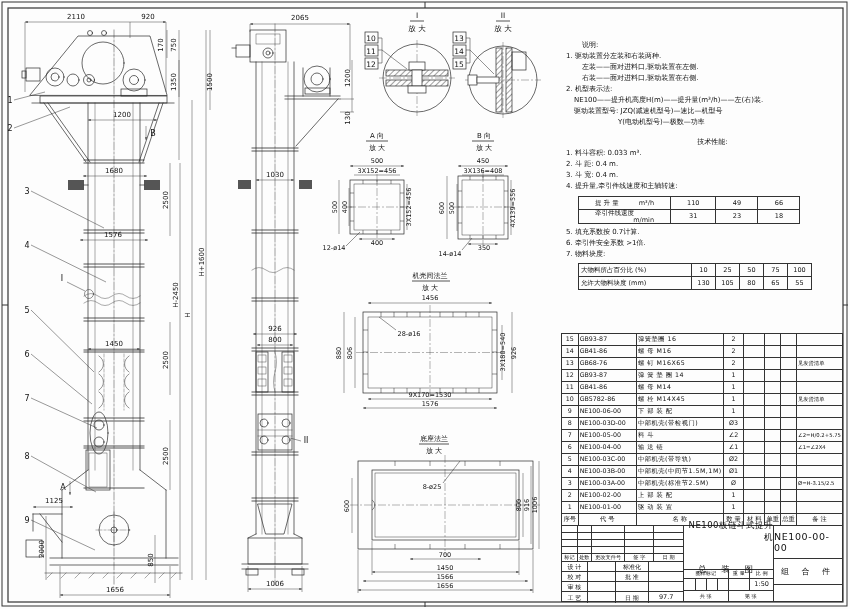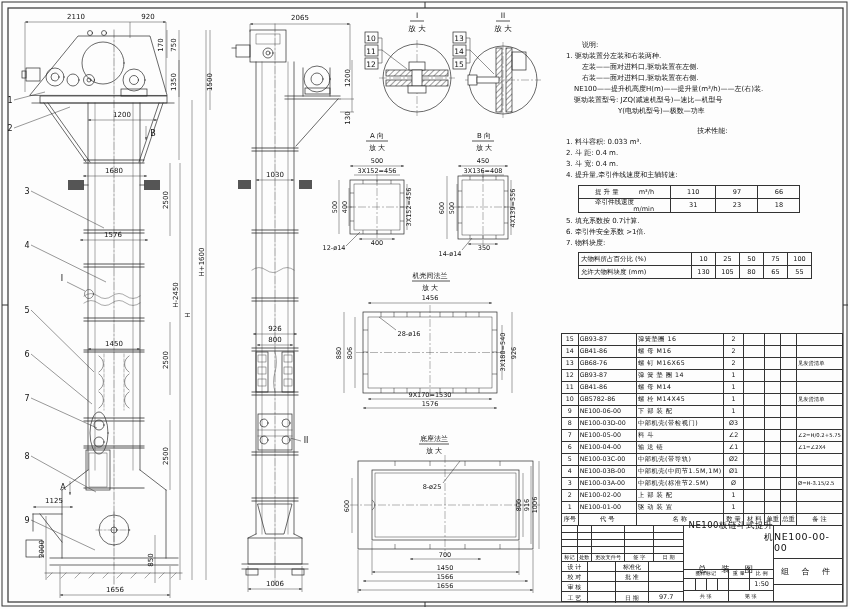--- a/index.html
+++ b/index.html
@@ -464,20 +464,21 @@
     <text x="445" y="579">1566</text>
     <text x="445" y="588">1656</text>
   </g>
 </svg>
 
 <div class="abs notes">
   <div class="hd">说明:</div>
   <div>1. 驱动装置分左装和右装两种.</div>
   <div class="ind2">左装——面对进料口,驱动装置在左侧.</div>
   <div class="ind2">右装——面对进料口,驱动装置在右侧.</div>
+  <div>2. 机型表示法:</div>
   <div class="ind1">NE100——提升机高度H(m)——提升量(m³/h)——左(右)装.</div>
   <div class="ind1">驱动装置型号: JZQ(减速机型号)—速比—机型号</div>
   <div class="ind3">Y(电动机型号)—极数—功率</div>
   <div class="hd gap">技术性能:</div>
   <div>1. 料斗容积: 0.033 m³.</div>
   <div>2. 斗  距: 0.4 m.</div>
   <div>3. 斗  宽: 0.4 m.</div>
   <div>4. 提升量,牵引件线速度和主轴转速:</div>
 
   <table class="cap">
@@ -485,21 +486,21 @@
         <col style="width:92px">
         <col style="width:42px">
         <col style="width:42px">
         <col style="width:42px">
       </colgroup>
     <tbody>
         <tr>
       <td class="lab"><span>提 升 量</span>
           <span class="unit">m³/h</span></td>
       <td>110</td>
-      <td>97</td>
+      <td>49</td>
       <td>66</td>
     </tr>
     <tr>
       <td class="lab"><span>牵引件线速度</span>
           <span class="unit">m/min</span></td>
       <td>31</td>
       <td>23</td>
       <td>18</td>
     </tr>
   </tbody>

